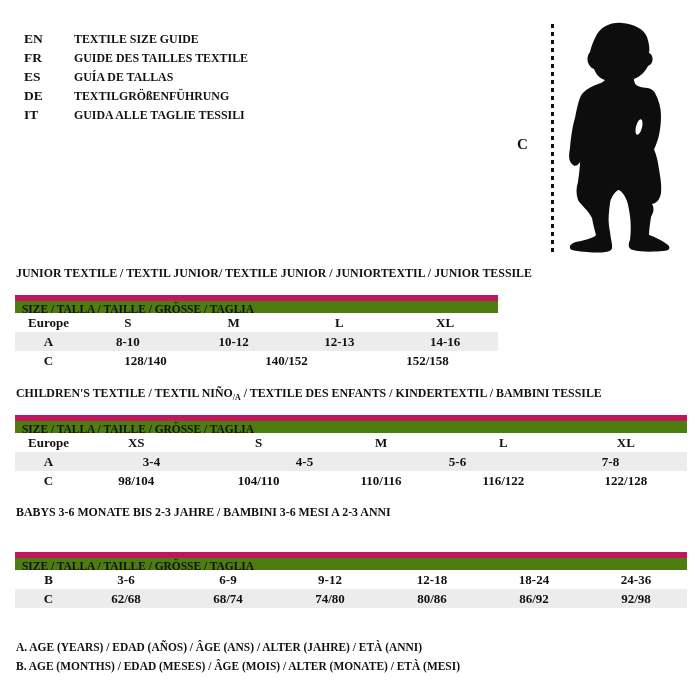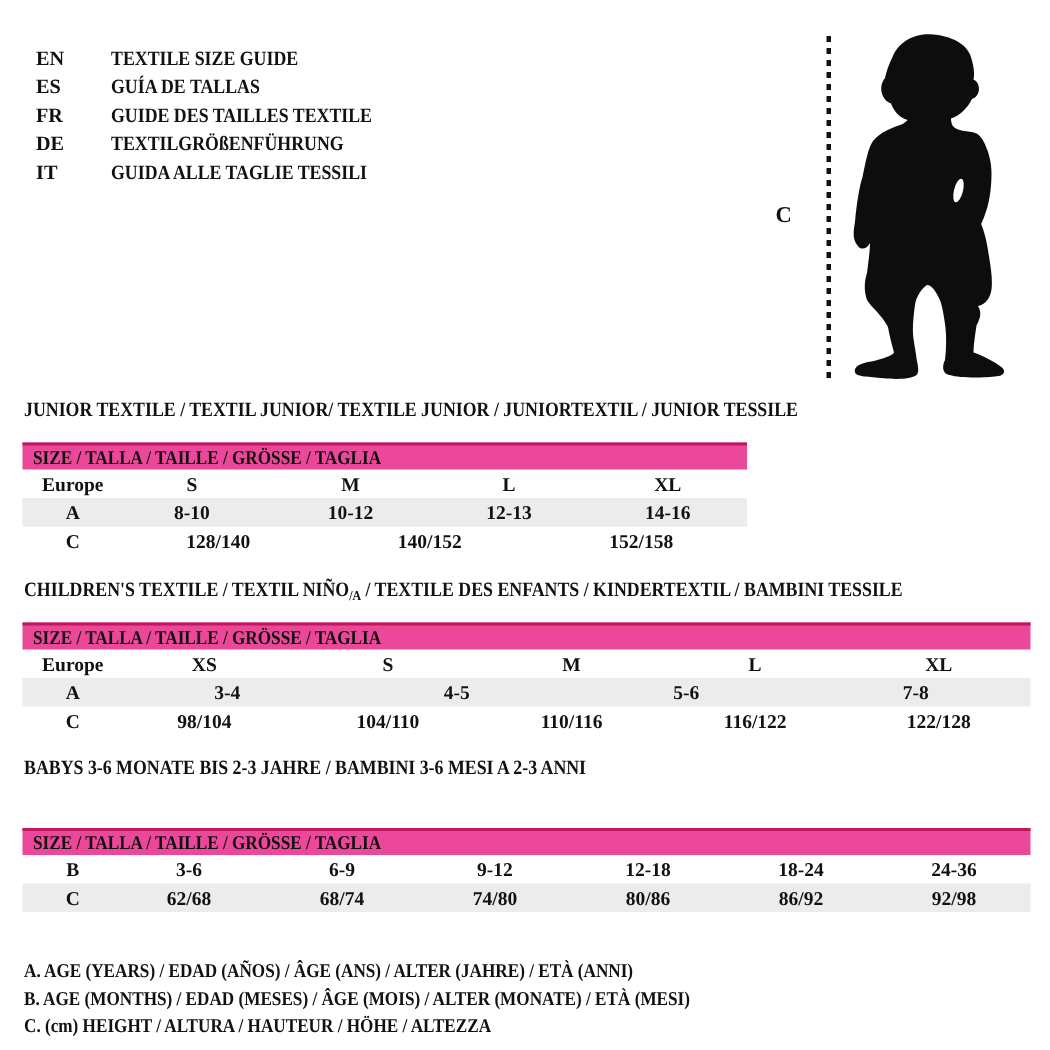--- a/index.html
+++ b/index.html
@@ -26,47 +26,47 @@
   .title-1{top:252px;}
   .title-2{top:372px;text-align:right;}
   .title-3{top:491px;}
   .sub{font-size:9px;position:relative;top:3px;}
 
   
   .table{position:absolute;left:15px;font-size:13px;}
   .t1{top:283px;width:483px;}
   .t2{top:403px;width:672px;}
   .t3{top:540px;width:672px;}
-  .band{height:18px;line-height:16px;background:#ec4899;border-top:2px solid #be185d;
+  .band{height:18px;line-height:16px;background:#4d7c0f;border-top:6px solid #be185d;
     padding-left:7px;box-sizing:border-box;overflow:hidden;}
   .row{display:flex;height:19px;line-height:19px;}
   .row .c0{flex:0 0 60px;width:60px;padding-left:7px;box-sizing:border-box;text-align:center;}
   .row .c{flex:1;text-align:center;}
   .shaded{background:#ececec;}
 
   
   .footnotes{position:absolute;left:16px;top:626px;font-size:13px;line-height:18.5px;}
 </style>
 </head>
 <body>
 
 <div class="page">
 
   <div class="lang-list">
     <div class="lang-row">
       <span class="lang-code">EN</span>
       <span class="lang-label cond">TEXTILE SIZE GUIDE</span>
     </div>
     <div class="lang-row">
+      <span class="lang-code">FR</span>
+      <span class="lang-label cond">GUIDE DES TAILLES TEXTILE</span>
+    </div>
+    <div class="lang-row">
       <span class="lang-code">ES</span>
       <span class="lang-label cond">GUÍA DE TALLAS</span>
-    </div>
-    <div class="lang-row">
-      <span class="lang-code">FR</span>
-      <span class="lang-label cond">GUIDE DES TAILLES TEXTILE</span>
     </div>
     <div class="lang-row">
       <span class="lang-code">DE</span>
       <span class="lang-label cond">TEXTILGRÖßENFÜHRUNG</span>
     </div>
     <div class="lang-row">
       <span class="lang-code">IT</span>
       <span class="lang-label cond">GUIDA ALLE TAGLIE TESSILI</span>
     </div>
   </div>
@@ -181,16 +181,15 @@
       <span class="c">74/80</span>
       <span class="c">80/86</span>
       <span class="c">86/92</span>
       <span class="c">92/98</span>
     </div>
   </div>
 
   <div class="footnotes">
     <div><span class="cond">A. AGE (YEARS) / EDAD (AÑOS) / ÂGE (ANS) / ALTER (JAHRE) / ETÀ (ANNI)</span></div>
     <div><span class="cond">B. AGE (MONTHS) / EDAD (MESES) / ÂGE (MOIS) / ALTER (MONATE) / ETÀ (MESI)</span></div>
-    <div><span class="cond">C. (cm) HEIGHT / ALTURA / HAUTEUR / HÖHE / ALTEZZA</span></div>
   </div>
 
 </div>
 
 </body></html>

